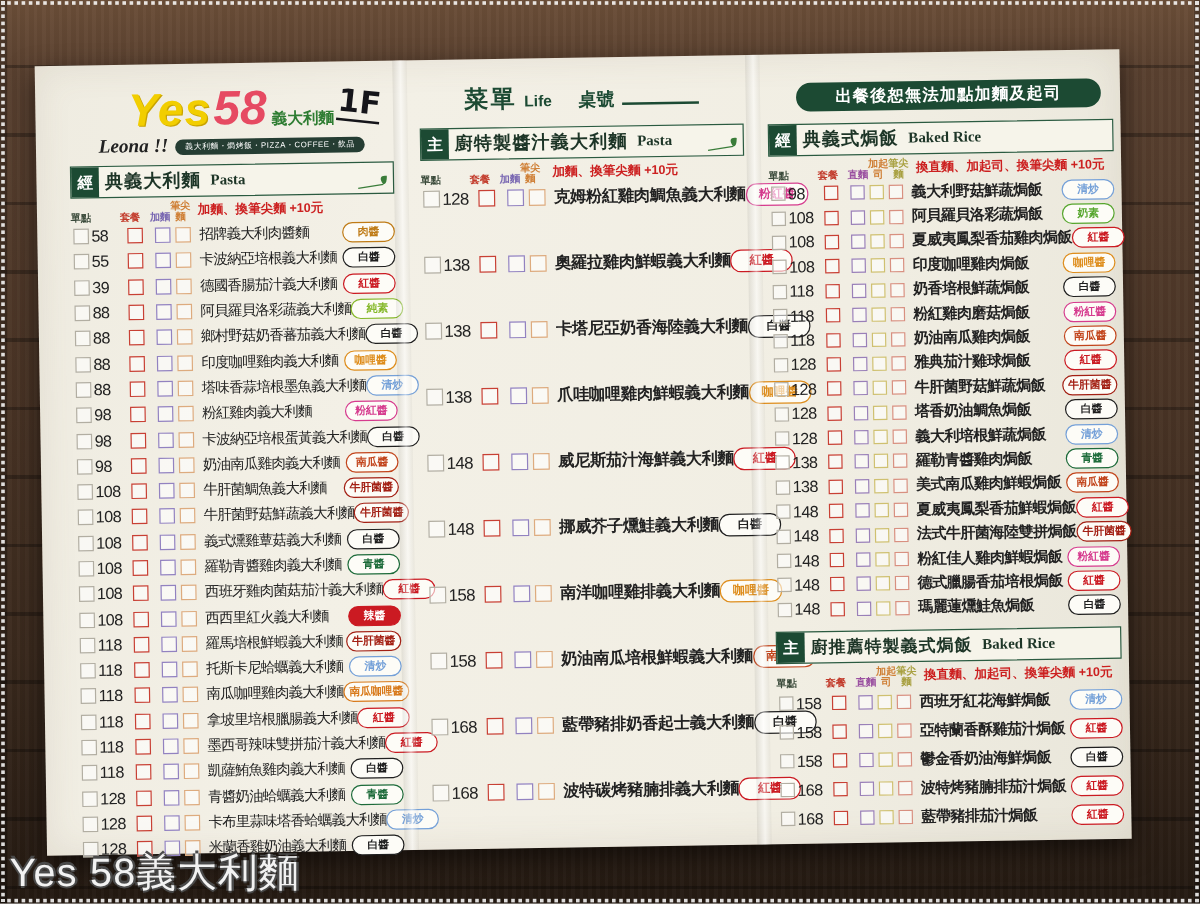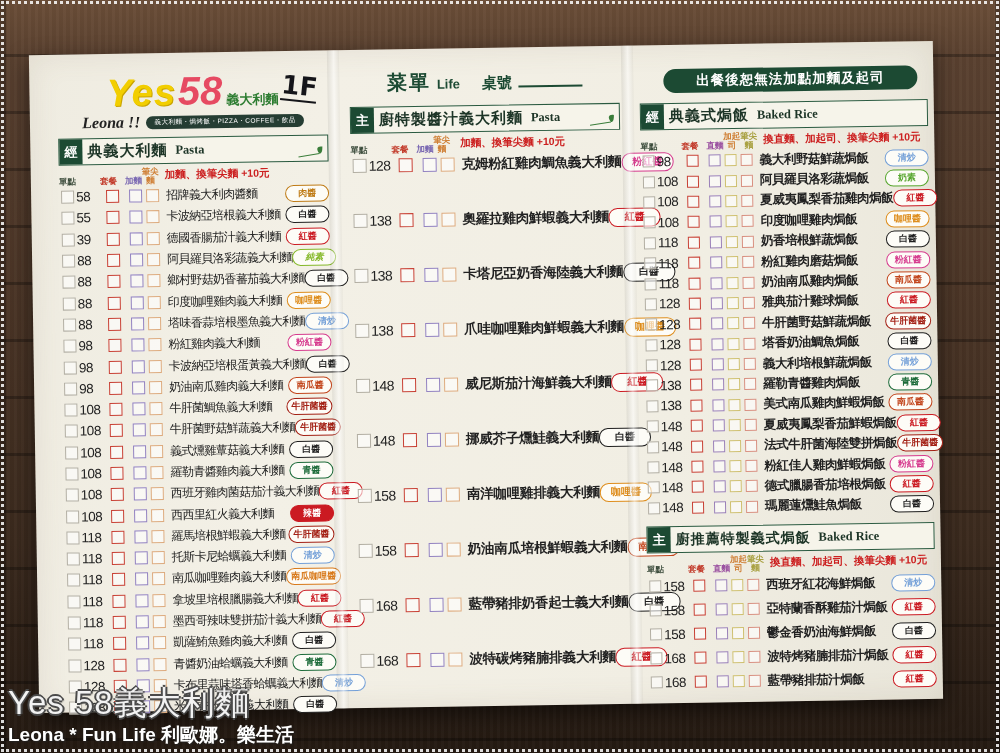--- a/index.html
+++ b/index.html
@@ -160,21 +160,21 @@
           <span class="iname">德國香腸茄汁義大利麵</span>
           <span class="badge" style="border-color: rgb(203, 26, 34); color: rgb(203, 26, 34);">紅醬</span>
         </div>
         <div class="row">
           <span class="cb" style="border-color: rgb(178, 174, 162);"></span>
           <span class="price">88</span>
           <span class="cb g" style="border-color: rgb(200, 64, 52);"></span>
           <span class="cb" style="border-color: rgb(146, 130, 192);"></span>
           <span class="cb" style="border-color: rgb(221, 171, 126);"></span>
           <span class="iname">阿貝羅貝洛彩蔬義大利麵</span>
-          <span class="badge" style="border-color: rgb(133, 184, 42); color: rgb(133, 184, 42); font-style: italic;">純素</span>
+          <span class="badge" style="border-color: rgb(133, 184, 42); color: rgb(133, 184, 42);">純素</span>
         </div>
         <div class="row">
           <span class="cb" style="border-color: rgb(178, 174, 162);"></span>
           <span class="price">88</span>
           <span class="cb g" style="border-color: rgb(200, 64, 52);"></span>
           <span class="cb" style="border-color: rgb(146, 130, 192);"></span>
           <span class="cb" style="border-color: rgb(221, 171, 126);"></span>
           <span class="iname">鄉村野菇奶香蕃茄義大利麵</span>
           <span class="badge" style="border-color: rgb(31, 31, 31); color: rgb(31, 31, 31);">白醬</span>
         </div>
@@ -749,14 +749,13 @@
           <span class="badge" style="border-color: rgb(203, 26, 34); color: rgb(203, 26, 34);">紅醬</span>
         </div>
       </div>
   </div>
 </div>
 
 <div class="dotted-frame"></div>
 
 <div class="wm">
   <div class="l1">Yes 58義大利麵</div>
-  <div class="l2">Leona * Fun Life 利歐娜。樂生活</div>
 </div>
 
 </body></html>

